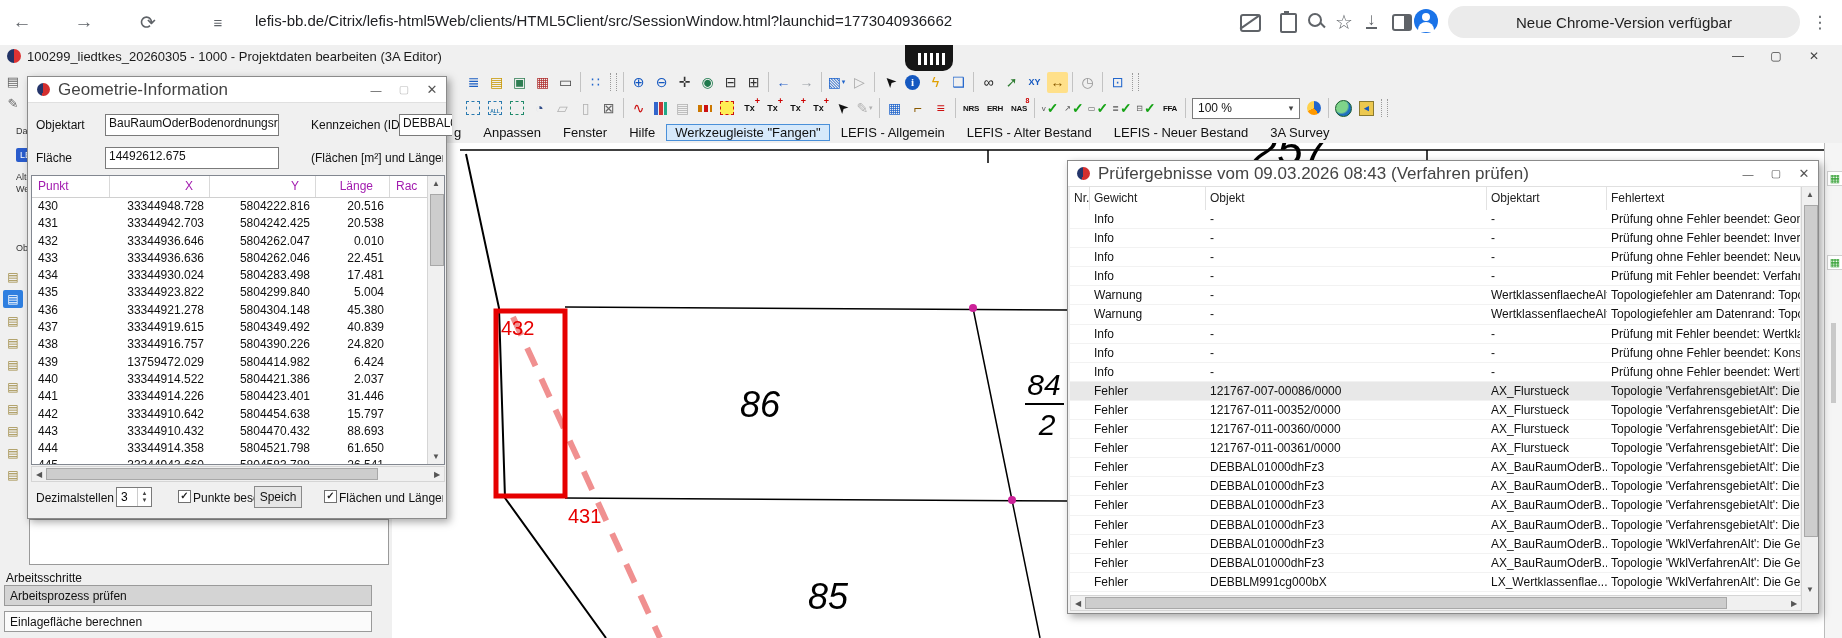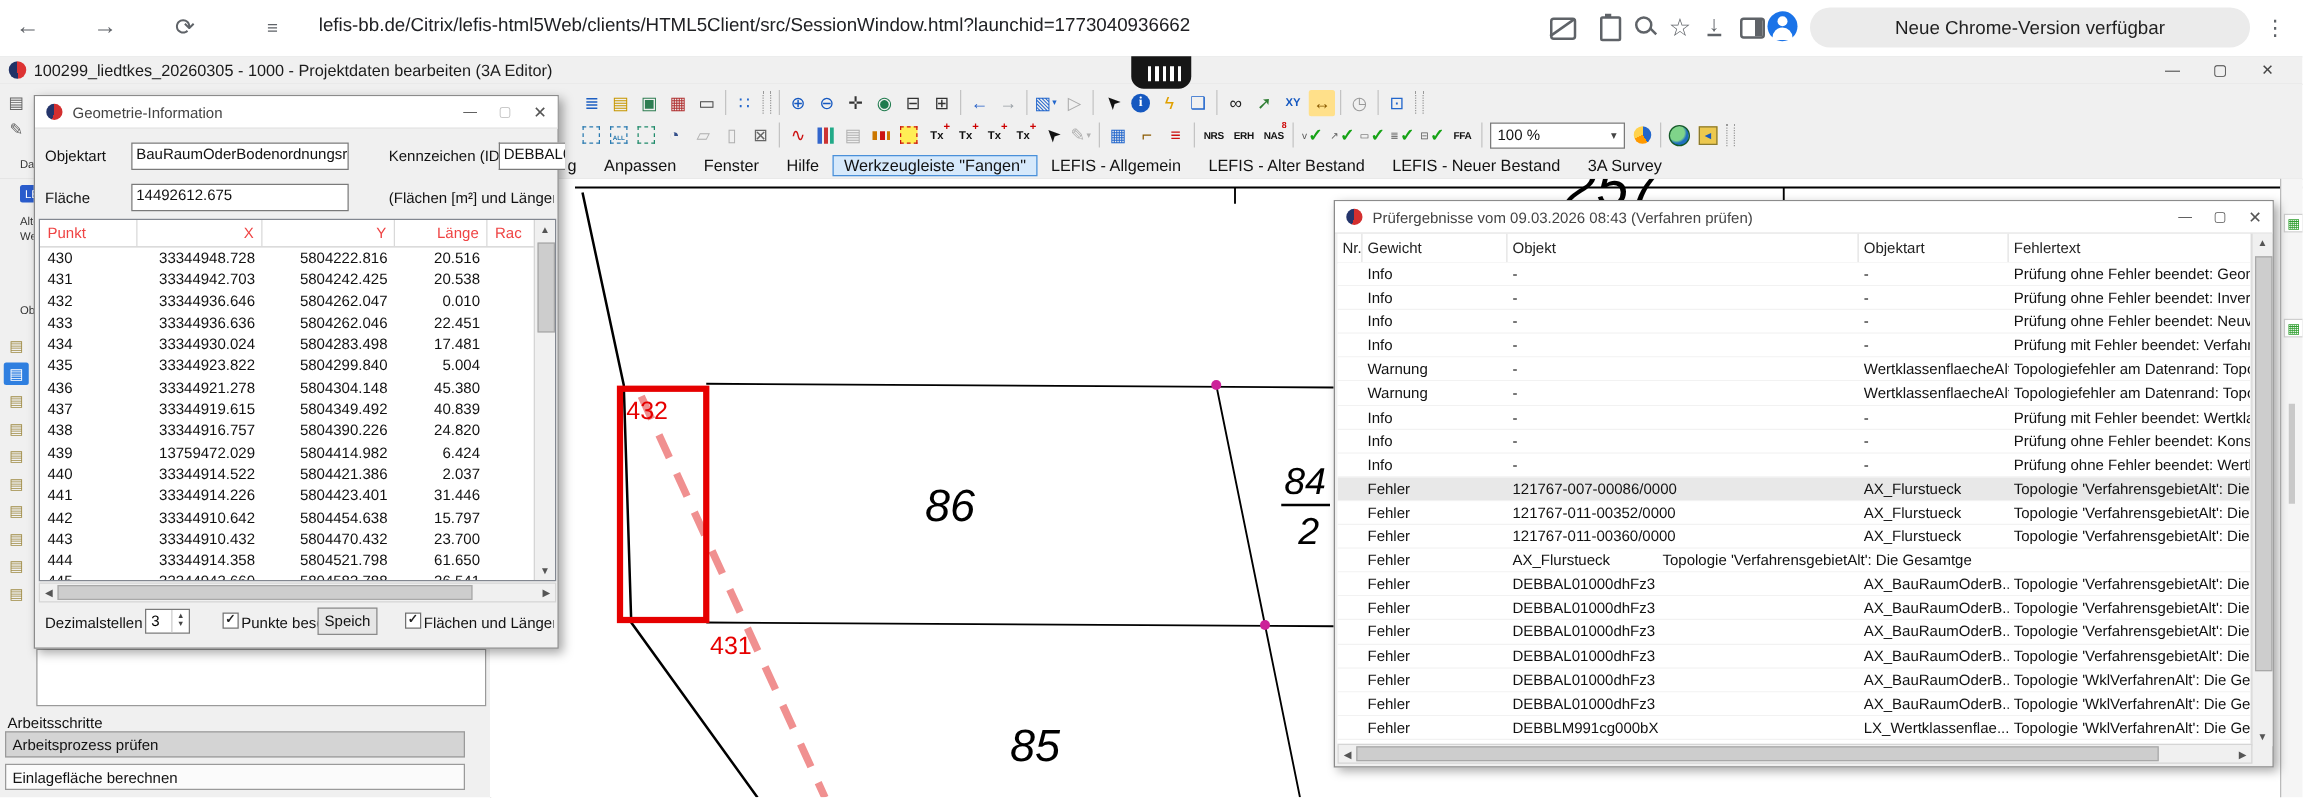--- a/index.html
+++ b/index.html
@@ -91,30 +91,30 @@
   .sbtab.sel{background:#2a5ccc;color:#fff;padding:2px 4px;border-radius:2px;}
   .stackico{position:absolute;left:3px;width:20px;height:18px;display:flex;align-items:center;justify-content:center;
     font-size:12px;color:#a08c46;}
   .stackico.sel{background:#2f7fe0;color:#fff;border-radius:2px;}
 
   
   .dialog{background:#f0f0f0;border:1px solid #8b8b8b;box-shadow:3px 3px 8px rgba(0,0,0,.35);}
   .dtitle{height:25px;background:#ffffff;display:flex;align-items:center;border-bottom:1px solid #e0e0e0;}
   .dtico{width:13px;height:13px;border-radius:50%;margin:0 8px 0 9px;
     background:conic-gradient(#d32f2f 0 55%, #24356b 55% 100%);flex:none;}
-  .dttext{font-size:12px;color:#444;white-space:nowrap;overflow:hidden;flex:1;}
+  .dttext{font-size:17px;color:#444;white-space:nowrap;overflow:hidden;flex:1;}
   .dbtn{width:28px;height:21px;display:flex;align-items:center;justify-content:center;color:#555;font-size:11px;flex:none;}
 
   
   .glabel{position:absolute;font-size:12px;color:#111;white-space:nowrap;}
   .gfield{position:absolute;height:19px;background:#fff;border:1px solid #7a7a7a;font-size:12px;color:#111;
     padding:1px 3px 0 3px;white-space:nowrap;overflow:hidden;}
   .gtable{position:absolute;left:3px;top:98px;width:412px;height:288px;background:#fff;border:1px solid #828790;overflow:hidden;}
   .ghead{display:flex;height:21px;border-bottom:1px solid #d0d0d0;background:#fff;}
-  .ghead span{font-size:12px;color:#ef4444;border-right:1px solid #d9d9d9;padding:3px 6px 0 6px;box-sizing:border-box;}
+  .ghead span{font-size:12px;color:#a21caf;border-right:1px solid #d9d9d9;padding:3px 16px 0 6px;box-sizing:border-box;}
   .grow{display:flex;height:17.3px;}
   .grow span{font-size:12px;color:#111;padding:1px 6px 0 6px;box-sizing:border-box;white-space:nowrap;overflow:hidden;}
   .gc1{width:78px;text-align:left;}
   .gc2{width:100px;text-align:right;}
   .gc3{width:106px;text-align:right;}
   .gc4{width:74px;text-align:right;}
   .gc5{width:38px;text-align:left;}
   .vscroll{position:absolute;top:0;right:0;width:16px;height:100%;background:#f0f0f0;border-left:1px solid #d5d5d5;}
   .vscroll .arr{height:15px;display:flex;align-items:center;justify-content:center;font-size:8px;color:#555;}
   .vscroll .arr.bottom{position:absolute;bottom:0;width:100%;}
@@ -468,21 +468,21 @@
             <span class="gc1">442</span>
             <span class="gc2">33344910.642</span>
             <span class="gc3">5804454.638</span>
             <span class="gc4">15.797</span>
             <span class="gc5"></span>
           </div>
           <div class="grow">
             <span class="gc1">443</span>
             <span class="gc2">33344910.432</span>
             <span class="gc3">5804470.432</span>
-            <span class="gc4">23.700</span>
+            <span class="gc4">88.693</span>
             <span class="gc5"></span>
           </div>
           <div class="grow">
             <span class="gc1">444</span>
             <span class="gc2">33344914.358</span>
             <span class="gc3">5804521.798</span>
             <span class="gc4">61.650</span>
             <span class="gc5"></span>
           </div>
           <div class="grow">
@@ -616,20 +616,21 @@
         <div class="rrow">
           <span class="rc1"></span>
           <span class="rc2">Fehler</span>
           <span class="rc3">121767-011-00360/0000</span>
           <span class="rc4">AX_Flurstueck</span>
           <span class="rc5">Topologie 'VerfahrensgebietAlt': Die Gesamtge</span>
         </div>
         <div class="rrow">
           <span class="rc1"></span>
           <span class="rc2">Fehler</span>
+          <span class="rc3">121767-011-00361/0000</span>
           <span class="rc4">AX_Flurstueck</span>
           <span class="rc5">Topologie 'VerfahrensgebietAlt': Die Gesamtge</span>
         </div>
         <div class="rrow">
           <span class="rc1"></span>
           <span class="rc2">Fehler</span>
           <span class="rc3">DEBBAL01000dhFz3</span>
           <span class="rc4">AX_BauRaumOderB...</span>
           <span class="rc5">Topologie 'VerfahrensgebietAlt': Die Gesamtge</span>
         </div>

